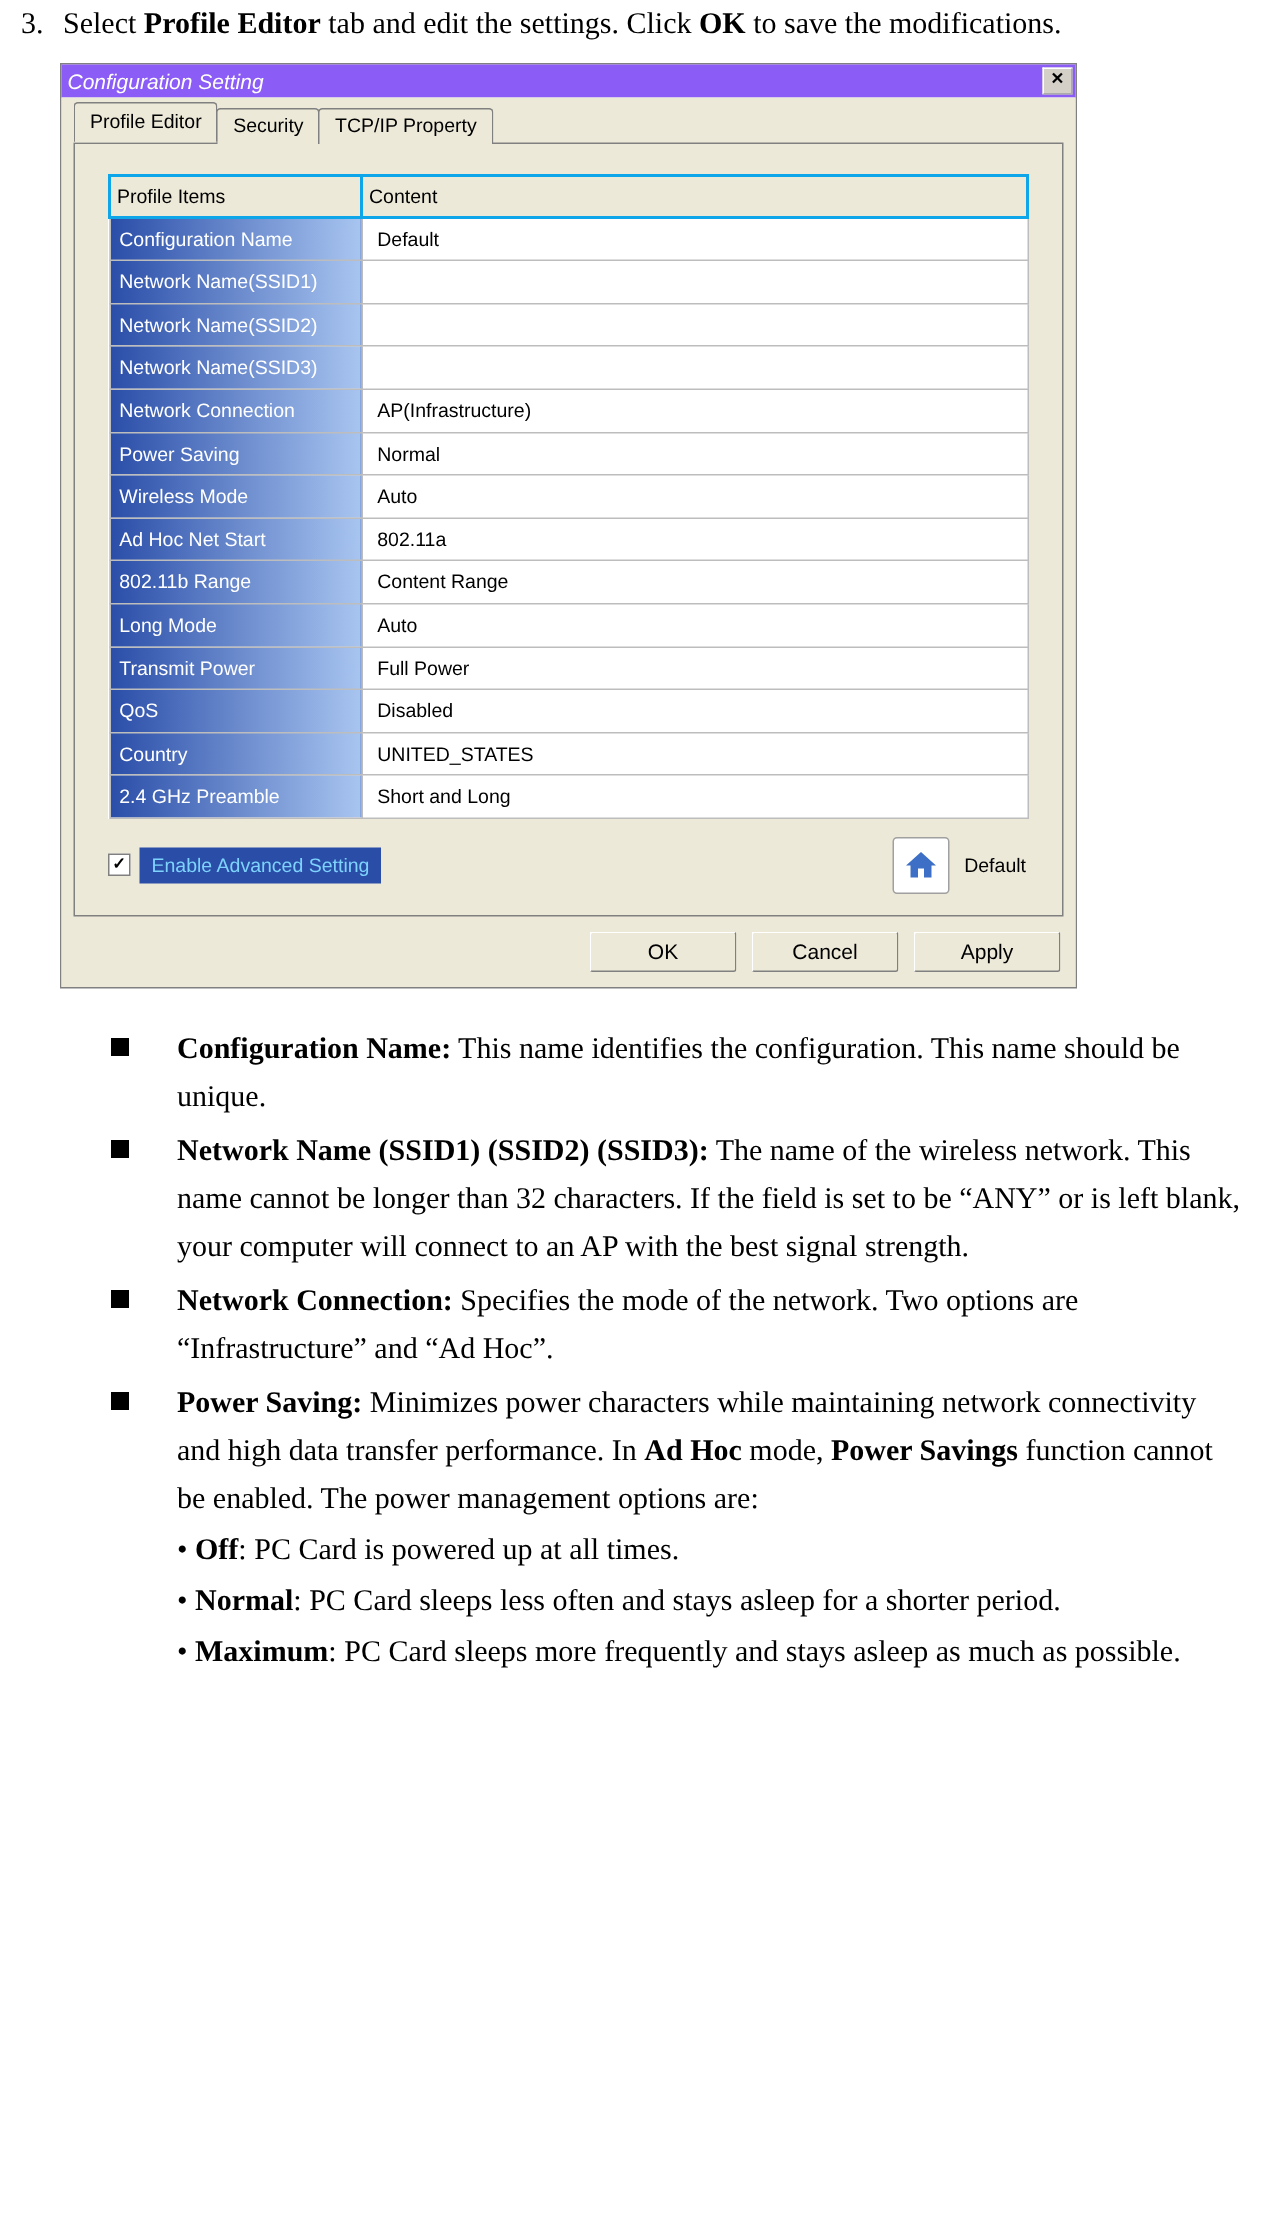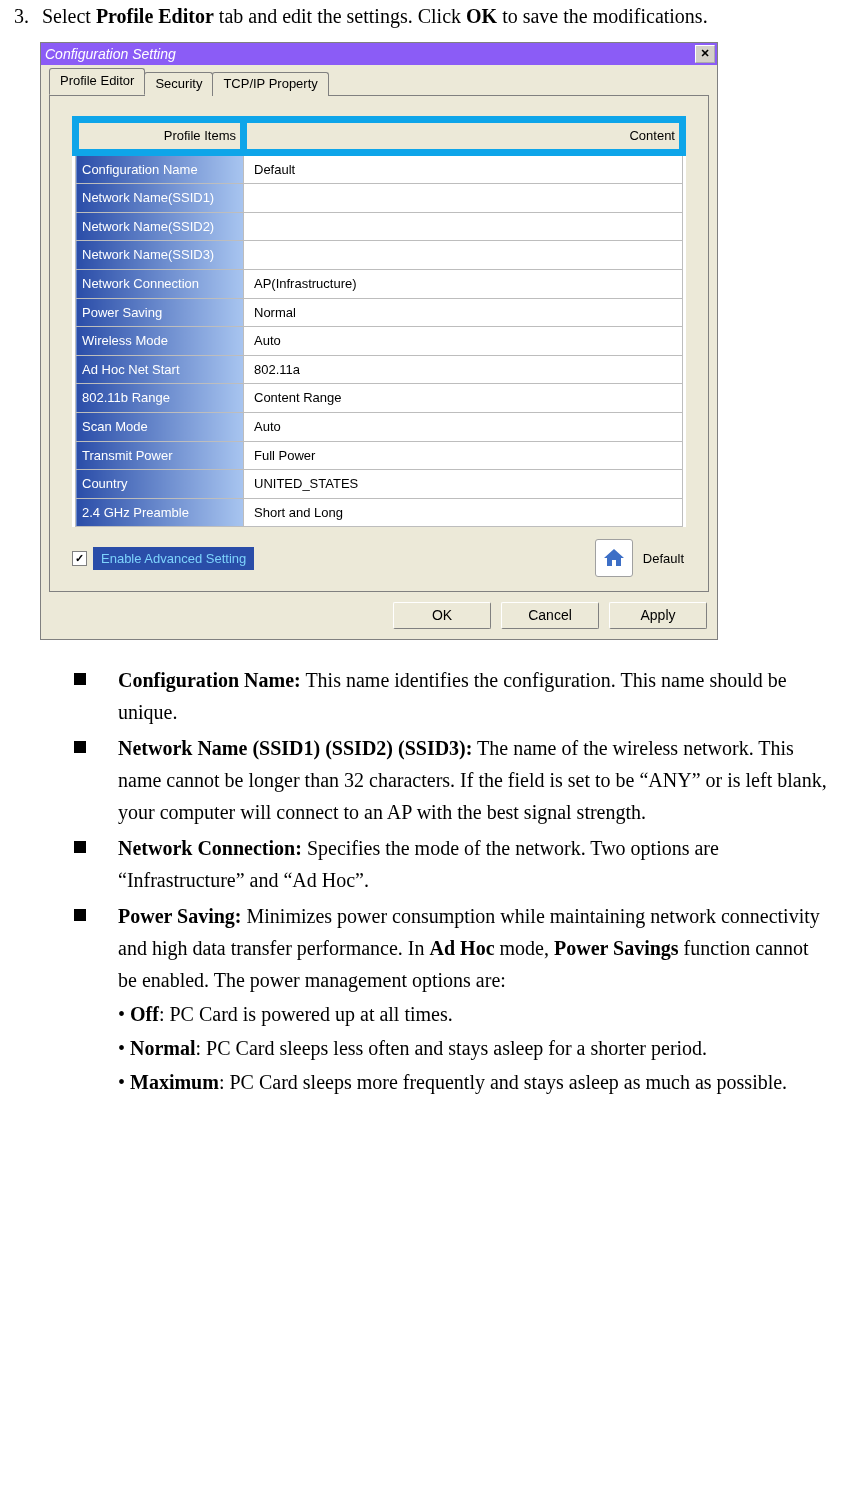--- a/index.html
+++ b/index.html
@@ -103,24 +103,24 @@
 
   
   .prof-table {
     width: 100%;
     border-collapse: collapse;
     background: #fff;
     font-size: 13px;
   }
   .prof-table th {
     background: #ece9d8;
-    border: 7px solid #0ea5e9;
+    border: 2px solid #0ea5e9;
     font-weight: normal;
     padding: 5px 4px;
-    text-align: right;
+    text-align: left;
   }
   .prof-table td {
     border: 1px solid #bdbdbd;
     padding: 6px 6px;
     vertical-align: middle;
   }
   .prof-table td.name {
     width: 155px;
     color: #fff;
     background: linear-gradient(to right, #2a4da8 0%, #a8c5f0 100%);
@@ -288,26 +288,30 @@
               </tr>
             <tr>
                 <td class="name">Ad Hoc Net Start</td>
                 <td class="content">802.11a</td>
               </tr>
             <tr>
                 <td class="name">802.11b Range</td>
                 <td class="content">Content Range</td>
               </tr>
             <tr>
-                <td class="name">Scan Mode</td>
+                <td class="name">Long Mode</td>
                 <td class="content">Auto</td>
               </tr>
             <tr>
                 <td class="name">Transmit Power</td>
                 <td class="content">Full Power</td>
+              </tr>
+            <tr>
+                <td class="name">QoS</td>
+                <td class="content">Disabled</td>
               </tr>
             <tr>
                 <td class="name">Country</td>
                 <td class="content">UNITED_STATES</td>
               </tr>
             <tr>
                 <td class="name">2.4 GHz Preamble</td>
                 <td class="content">Short and Long</td>
               </tr>
           </tbody>
@@ -347,21 +351,21 @@
 
     <div class="desc-item">
       <span class="bold">Network Name (SSID1) (SSID2) (SSID3):</span><span> The name of the wireless network.    This name cannot be longer than 32 characters.    If the field is set to be “ANY” or is left blank, your computer will connect to an AP with the best signal strength.</span>
     </div>
 
     <div class="desc-item">
       <span class="bold">Network Connection:</span><span> Specifies the mode of the network.    Two options are “Infrastructure” and “Ad Hoc”.</span>
     </div>
 
     <div class="desc-item">
-      <span class="bold">Power Saving:</span><span> Minimizes power consumption while maintaining network connectivity and high data transfer performance. In </span><span class="bold">Ad Hoc</span><span> mode, </span><span class="bold">Power Savings</span><span> function cannot be enabled. The power management options are:</span>
+      <span class="bold">Power Saving:</span><span> Minimizes power characters while maintaining network connectivity and high data transfer performance. In </span><span class="bold">Ad Hoc</span><span> mode, </span><span class="bold">Power Savings</span><span> function cannot be enabled. The power management options are:</span>
       <div class="sub-list">
         <div class="sub-item">
           <span>• </span><span class="bold">Off</span><span>: PC Card is powered up at all times.</span>
         </div>
         <div class="sub-item">
           <span>• </span><span class="bold">Normal</span><span>: PC Card sleeps less often and stays asleep for a shorter period.</span>
         </div>
         <div class="sub-item">
           <span>• </span><span class="bold">Maximum</span><span>: PC Card sleeps more frequently and stays asleep as much as possible.</span>
         </div>

